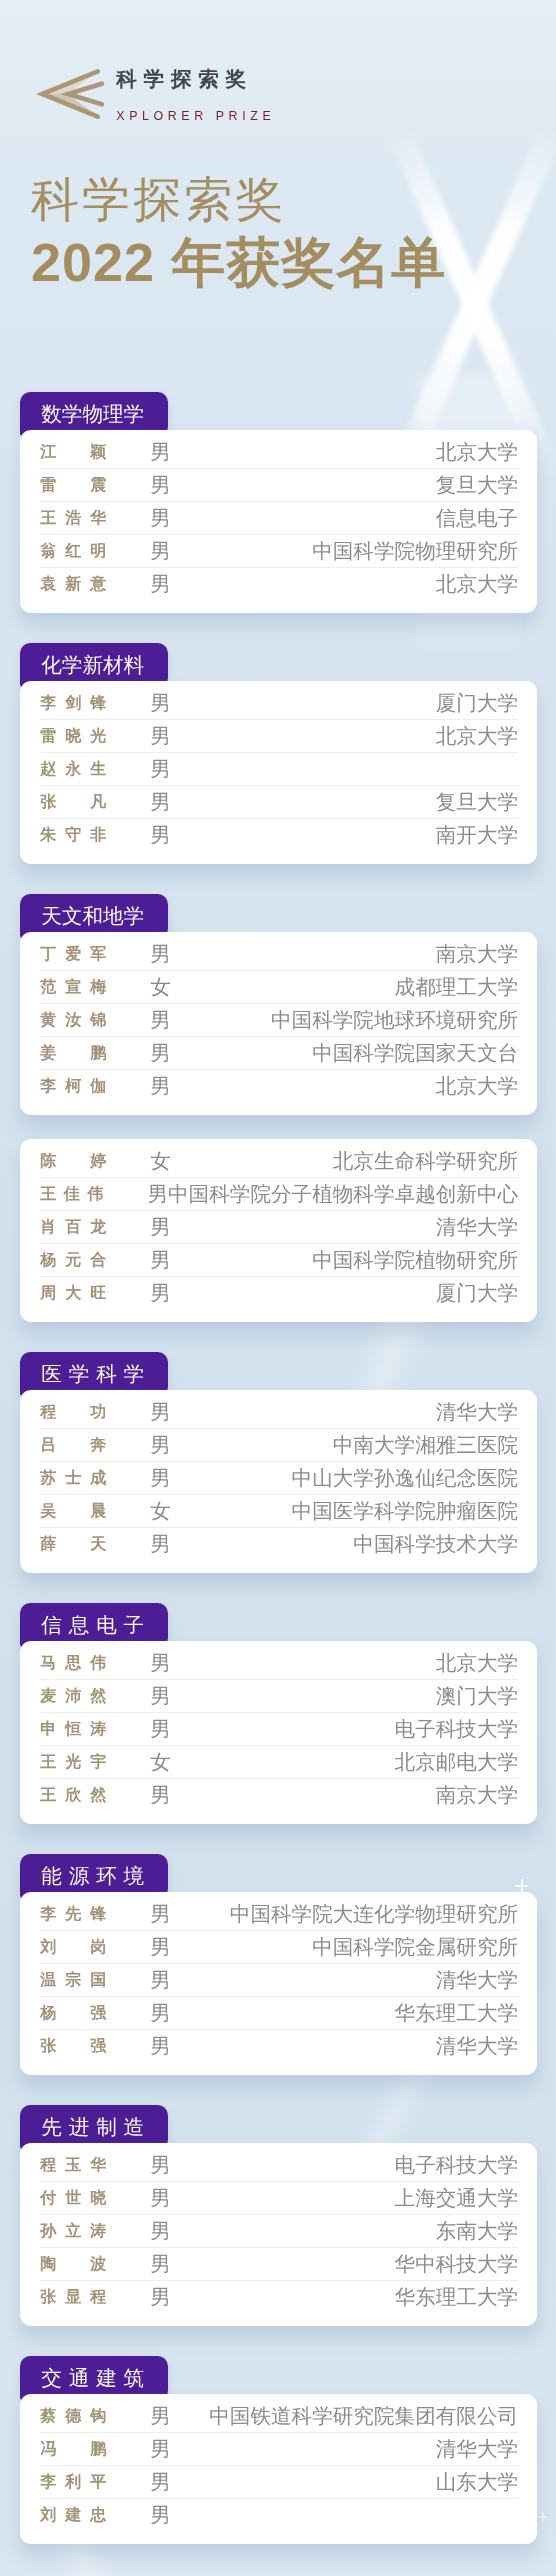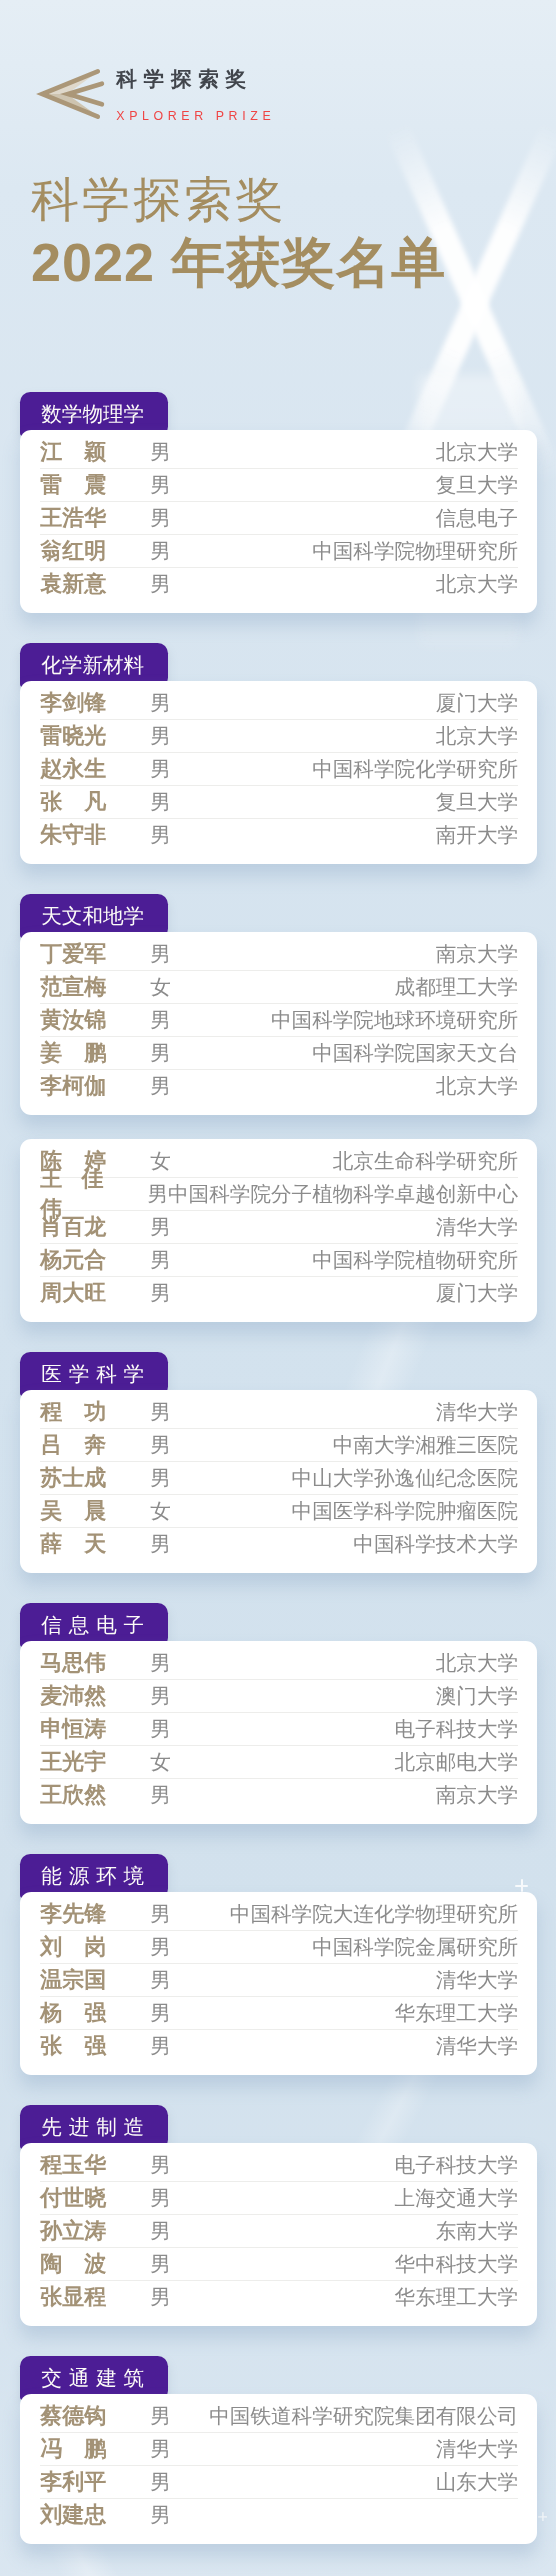--- a/index.html
+++ b/index.html
@@ -27,39 +27,39 @@
     background:linear-gradient(64deg,rgba(255,255,255,0) 45%,rgba(255,255,255,.55) 50%,rgba(255,255,255,0) 55%);}
   .sparkle{position:absolute;width:13.4px;height:13.4px;opacity:.85;}
   .sparkle:before,.sparkle:after{content:"";position:absolute;background:#fff;border-radius:1px;}
   .sparkle:before{left:5.7px;top:0;width:2.1px;height:13.4px;}
   .sparkle:after{left:0;top:5.7px;width:13.4px;height:2.1px;}
   
   .logo-wrap{position:absolute;left:35px;top:65px;display:flex;align-items:center;}
   .logo-mark{width:70px;height:54px;}
   .logo-text{margin-left:11.3px;}
   .logo-cn{font-size:20.6px;letter-spacing:6.7px;color:#41454c;font-weight:600;}
-  .logo-en{margin-top:16px;font-size:12.4px;letter-spacing:4.6px;color:#ef4444;font-weight:500;}
+  .logo-en{margin-top:16px;font-size:12.4px;letter-spacing:4.6px;color:#7f1d1d;font-weight:500;}
   
   .title-wrap{position:absolute;left:31px;top:171px;color:#a48d60;}
   .title-line1{font-size:48px;letter-spacing:3.1px;font-weight:500;line-height:58px;}
   .title-line2{font-size:54px;letter-spacing:1px;font-weight:bold;line-height:61px;margin-top:3.1px;}
   
   .list-wrap{position:absolute;left:19.6px;top:392px;width:517px;}
   .section{margin-bottom:30px;position:relative;}
   .tab{position:relative;z-index:1;width:148px;height:44px;background:#4c1d95;
        border-radius:10.3px 10.3px 9.3px 3.1px;box-shadow:0 5.2px 9.3px rgba(130,150,175,.25);}
   .tab-label{display:block;margin-left:21.6px;width:103px;line-height:44px;
        font-size:20.6px;color:#fdfcf8;font-weight:500;
        text-align:justify;text-align-last:justify;}
   .card{position:relative;z-index:2;margin-top:-6.2px;background:#ffffff;
        border-radius:11.3px;padding:6.2px 18.5px 13px 20.6px;
        box-shadow:0 11.3px 17.5px rgba(125,155,190,.30);}
   .row{display:flex;align-items:center;height:32px;font-size:20.6px;}
   .row + .row{border-top:0.5px solid #ededeb;}
-  .wname{display:inline-block;width:66px;font-size:22px;font-weight:bold;color:#a39276;
+  .wname{display:inline-block;width:66px;font-size:16px;font-weight:bold;color:#a39276;
        text-align:justify;text-align-last:justify;}
   .wgender{margin-left:44px;color:#8b8b8b;}
   .worg{margin-left:auto;color:#8b8b8b;text-align:left;white-space:nowrap;}
 </style>
 </head>
 <body>
 
 <div class="decor beam b1"></div>
 <div class="decor beam b2"></div>
 <div class="decor trophy"></div>
@@ -134,21 +134,20 @@
             <span class="worg">厦门大学</span>
           </div>
           <div class="row">
             <span class="wname">雷晓光</span>
             <span class="wgender">男</span>
             <span class="worg">北京大学</span>
           </div>
           <div class="row">
             <span class="wname">赵永生</span>
             <span class="wgender">男</span>
-            <span class="worg">中国科学院化学研究所</span>
           </div>
           <div class="row">
             <span class="wname">张凡</span>
             <span class="wgender">男</span>
             <span class="worg">复旦大学</span>
           </div>
           <div class="row">
             <span class="wname">朱守非</span>
             <span class="wgender">男</span>
             <span class="worg">南开大学</span>

